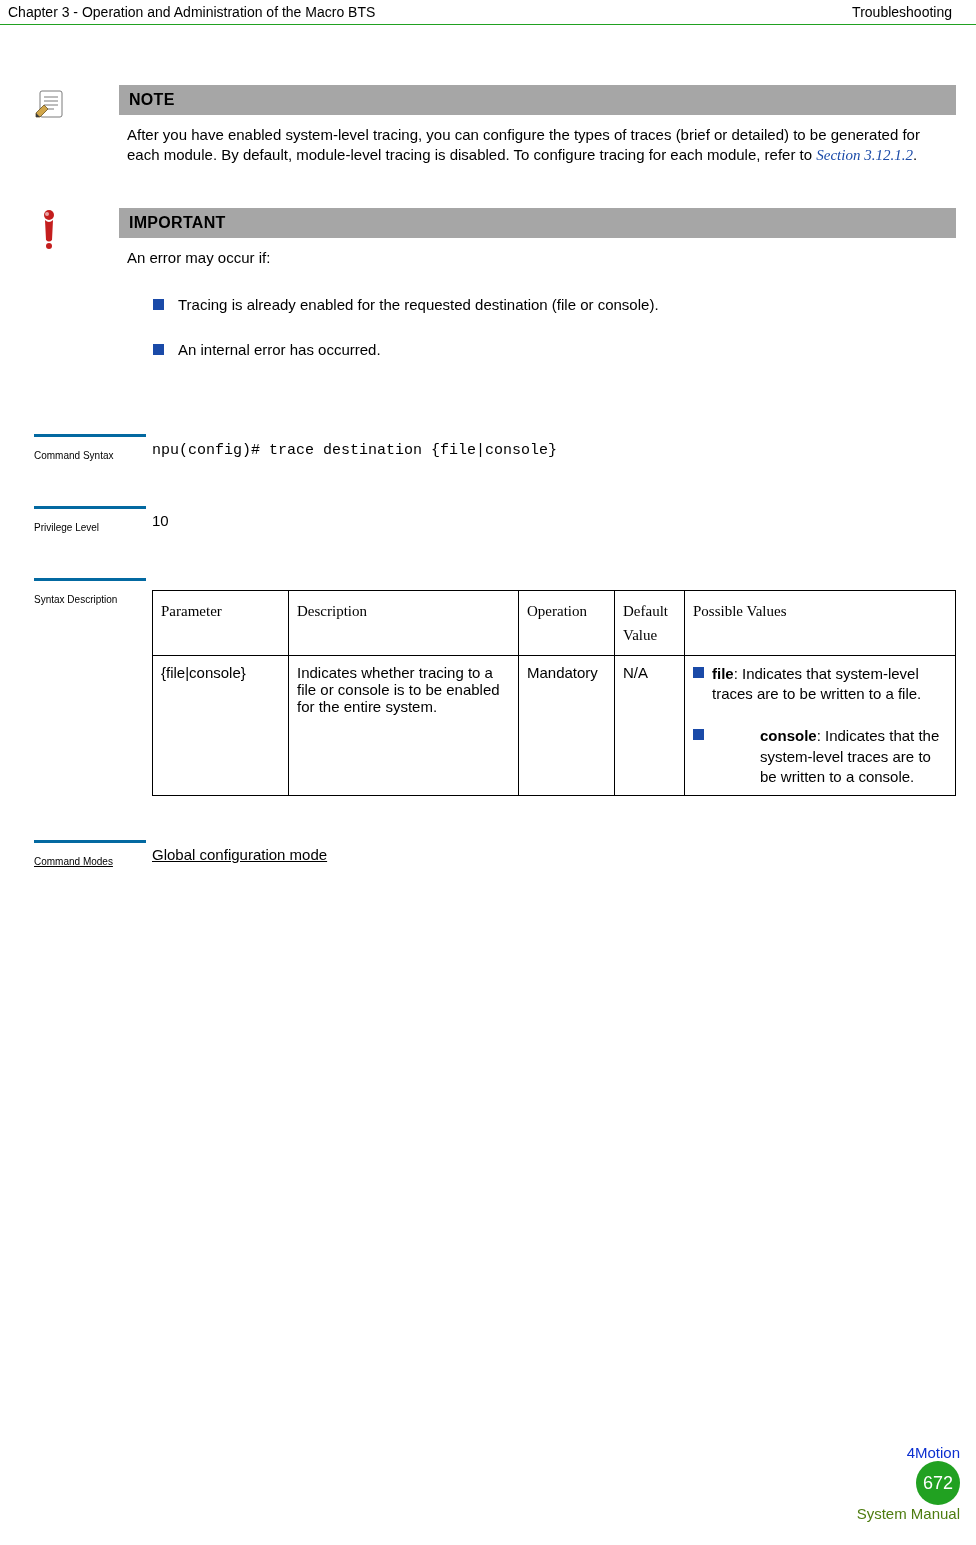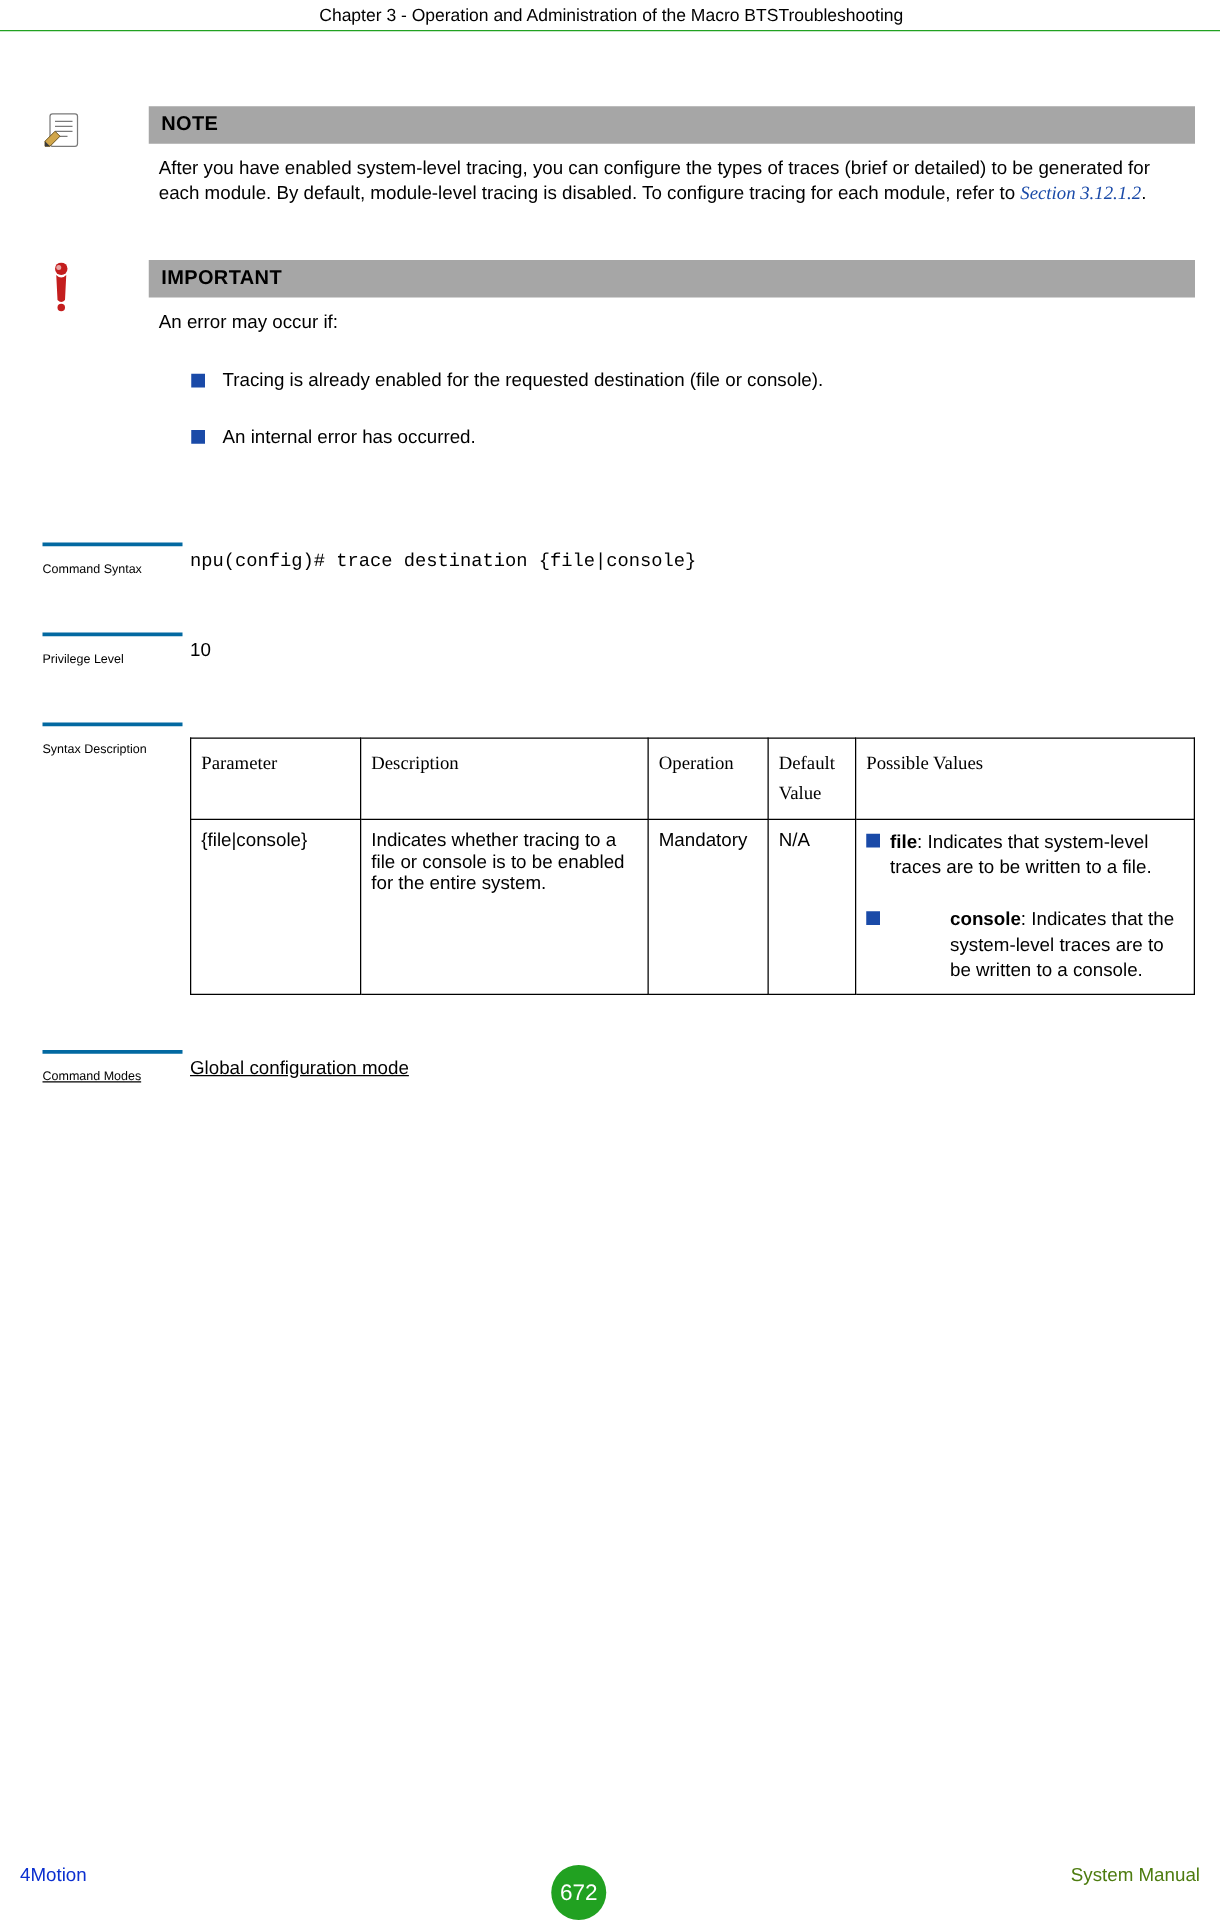--- a/index.html
+++ b/index.html
@@ -11,22 +11,22 @@
       font-family: Arial, Helvetica, sans-serif;
       background: #ffffff;
       width: 976px;
       height: 1545px;
       position: relative;
       font-size: 15px;
       color: #000;
     }
     .page-header {
       display: flex;
-      justify-content: center;
-      padding: 4px 6px 4px 8px;
+      justify-content: space-between;
+      padding: 4px 24px 4px 8px;
       border-bottom: 1px solid #21a121;
       font-size: 14px;
     }
     .content-wrap {
       padding: 30px 20px 20px 34px;
     }
     .callout-row {
       display: flex;
       align-items: flex-start;
       margin-top: 30px;
@@ -138,28 +138,29 @@
     .pv-list li:last-child {
       margin-bottom: 0;
       gap: 48px;
     }
     .pv-text {
       font-size: 15px;
       line-height: 1.35;
     }
     .page-footer {
       position: absolute;
-      bottom: 9px;
+      bottom: 23px;
       left: 0;
       right: 0;
       display: flex;
       justify-content: space-between;
-      align-items: flex-start;
+      align-items: flex-end;
       padding: 0 16px;
       font-size: 15px;
+      flex-direction: column;
     }
     .footer-left {
       color: #0b2fd0;
     }
     .footer-right {
       color: #4d7c0f;
     }
     .page-badge {
       background: #21a121;
       color: #fff;

